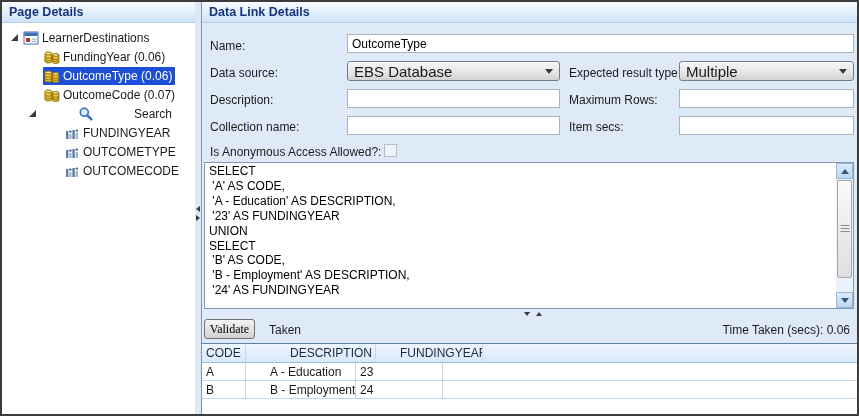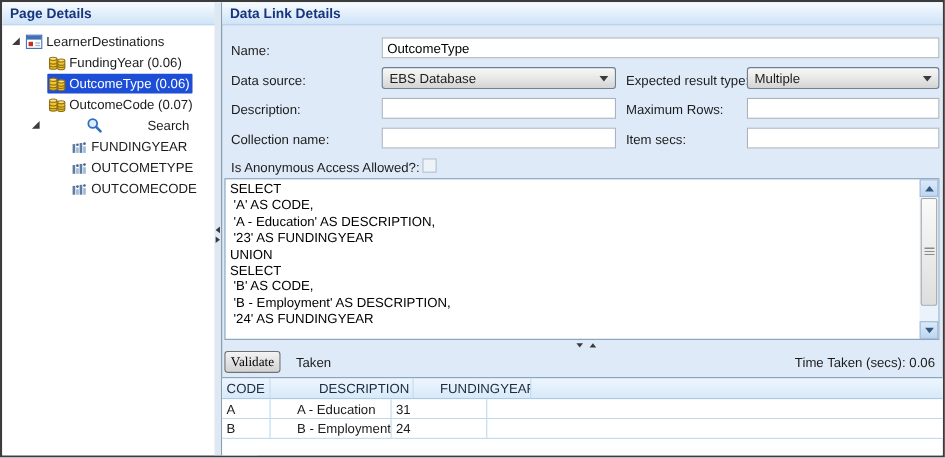--- a/index.html
+++ b/index.html
@@ -43,21 +43,21 @@
   .form-label{position:absolute;font-size:12px;color:#1c1c1c;}
   .txt{
     position:absolute;border:1px solid #a9b4be;background:#fff;
     height:19px;font-size:12px;padding:1px 4px;font-family:"Liberation Sans",sans-serif;color:#000;
   }
   .combo{
     position:absolute;height:20px;border:1px solid #6f7f8e;border-radius:3px;
     background:linear-gradient(#f7f7f7,#e6e6e6 55%,#d3d3d3);
     box-shadow:inset 0 1px 0 #ffffff;
     display:flex;align-items:center;justify-content:space-between;
-    padding:0 6px 0 6px;font-size:12px;cursor:default;
+    padding:0 6px 0 6px;font-size:15px;cursor:default;
   }
   .combo-arrow{width:0;height:0;border-left:4px solid transparent;border-right:4px solid transparent;border-top:5px solid #3b3b3b;}
   .checkbox{
     position:absolute;width:13px;height:13px;background:#eef3f8;border:1px solid #aebfce;
   }
   
   .sql-editor{
     position:absolute;left:2px;top:160px;width:650px;height:147px;
     background:#fff;border:1px solid #7e9cba;
   }
@@ -307,21 +307,21 @@
     <div class="results-table">
       <div class="tbl-header">
         <div class="cell c-code">CODE</div>
         <div class="cell c-desc">DESCRIPTION</div>
         <div class="cell c-fy">FUNDINGYEAR</div>
         <div class="cell c-fill"></div>
       </div>
       <div class="tbl-row">
         <div class="cell c-code">A</div>
         <div class="cell c-desc">A - Education</div>
-        <div class="cell c-fy">31</div>
+        <div class="cell c-fy">23</div>
         <div class="cell c-fill"></div>
       </div>
       <div class="tbl-row">
         <div class="cell c-code">B</div>
         <div class="cell c-desc">B - Employment</div>
         <div class="cell c-fy">24</div>
         <div class="cell c-fill"></div>
       </div>
     </div>
   </div>

